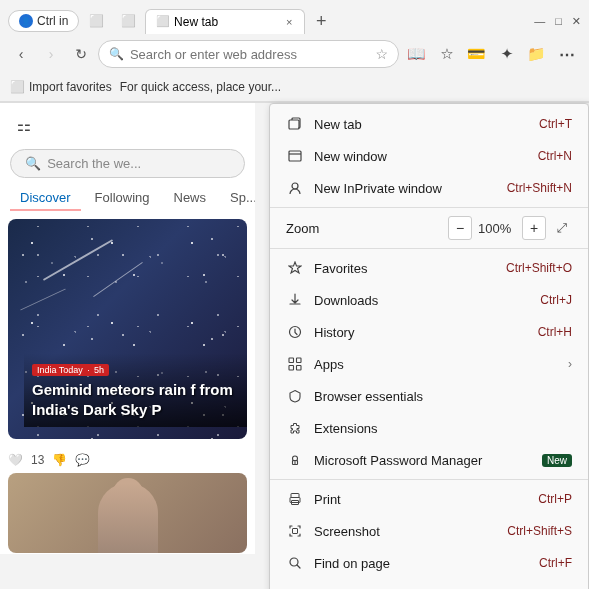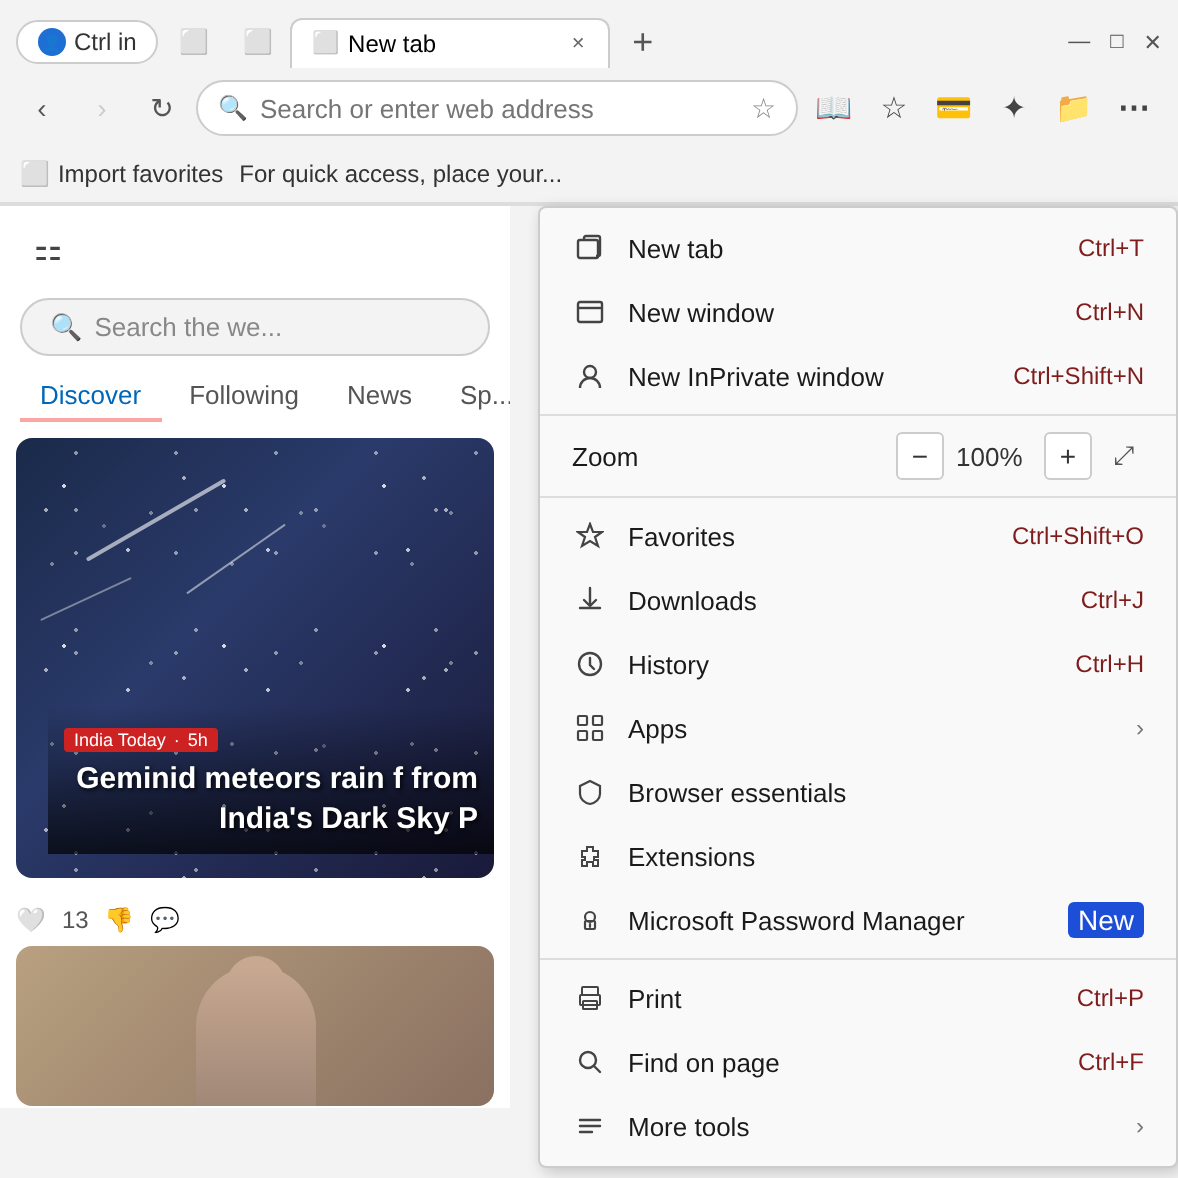--- a/index.html
+++ b/index.html
@@ -288,21 +288,20 @@
       border-radius: 2px;
       margin-bottom: 4px;
     }
 
     .news-headline {
       color: white;
       font-size: 15px;
       font-weight: 600;
       line-height: 1.3;
       text-shadow: 1px 1px 2px rgba(0,0,0,0.8);
-      text-align: right;
     }
 
     .news-actions {
       display: flex;
       align-items: center;
       gap: 8px;
       padding: 6px 8px;
       font-size: 12px;
       color: #555;
     }
@@ -438,23 +437,23 @@
       height: 20px;
       display: flex;
       align-items: center;
       justify-content: center;
       cursor: pointer;
       color: #555;
       font-size: 13px;
     }
 
     .new-badge {
-      background: #1d4ed8;
+      background: #14532d;
       color: white;
-      font-size: 14px;
+      font-size: 10px;
       padding: 1px 5px;
       border-radius: 3px;
       font-weight: 500;
     }
   </style>
 </head>
 <body>
 
 <div class="browser-chrome">
 
@@ -709,20 +708,30 @@
         <svg width="14" height="14" viewBox="0 0 14 14" fill="none">
           <rect x="3" y="1.5" width="8" height="4" rx="0.5" stroke="#444" stroke-width="1" fill="none"></rect>
           <rect x="2" y="5.5" width="10" height="5" rx="0.5" stroke="#444" stroke-width="1" fill="none"></rect>
           <rect x="3.5" y="8.5" width="7" height="4" rx="0.3" stroke="#444" stroke-width="1" fill="none"></rect>
         </svg>
       </div>
       <span class="menu-label">Print</span>
       <span class="menu-shortcut">Ctrl+P</span>
     </div>
 
+    <div class="menu-item">
+      <div class="menu-icon">
+        <svg width="14" height="14" viewBox="0 0 14 14" fill="none">
+          <path d="M2 4V2h2M10 2h2v2M12 10v2h-2M4 12H2v-2" stroke="#444" stroke-width="1.2" stroke-linecap="round"></path>
+          <rect x="4.5" y="4.5" width="5" height="5" rx="0.5" stroke="#444" stroke-width="1" fill="none"></rect>
+        </svg>
+      </div>
+      <span class="menu-label">Screenshot</span>
+      <span class="menu-shortcut">Ctrl+Shift+S</span>
+    </div>
 
     <div class="menu-item">
       <div class="menu-icon">
         <svg width="14" height="14" viewBox="0 0 14 14" fill="none">
           <circle cx="6" cy="6" r="4" stroke="#444" stroke-width="1.2" fill="none"></circle>
           <path d="M9 9l3 3" stroke="#444" stroke-width="1.2" stroke-linecap="round"></path>
         </svg>
       </div>
       <span class="menu-label">Find on page</span>
       <span class="menu-shortcut">Ctrl+F</span>

